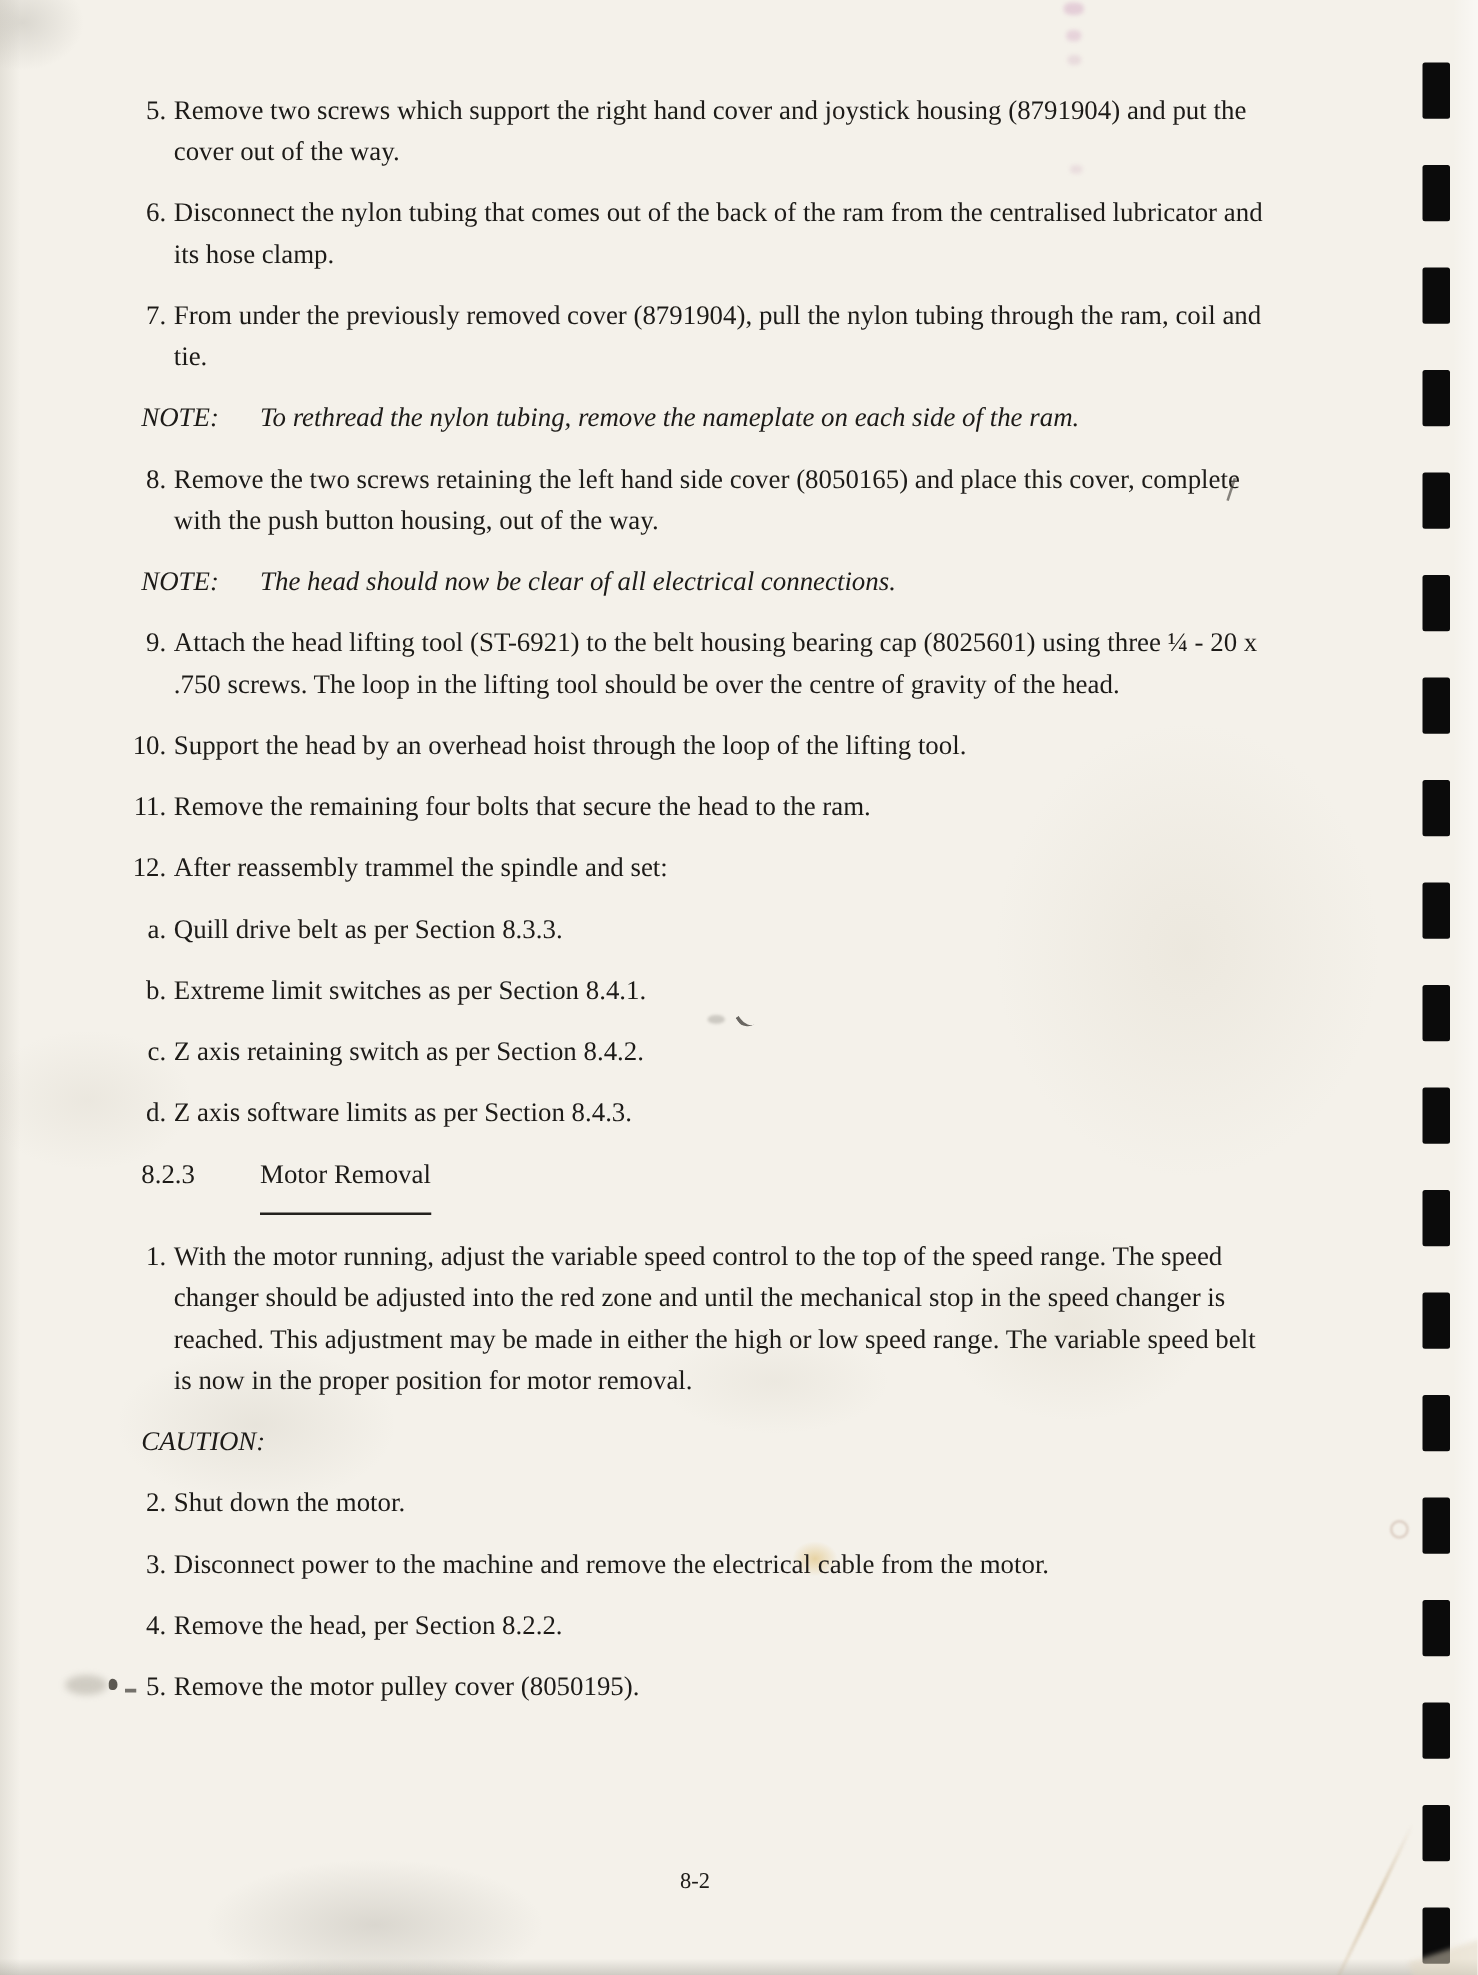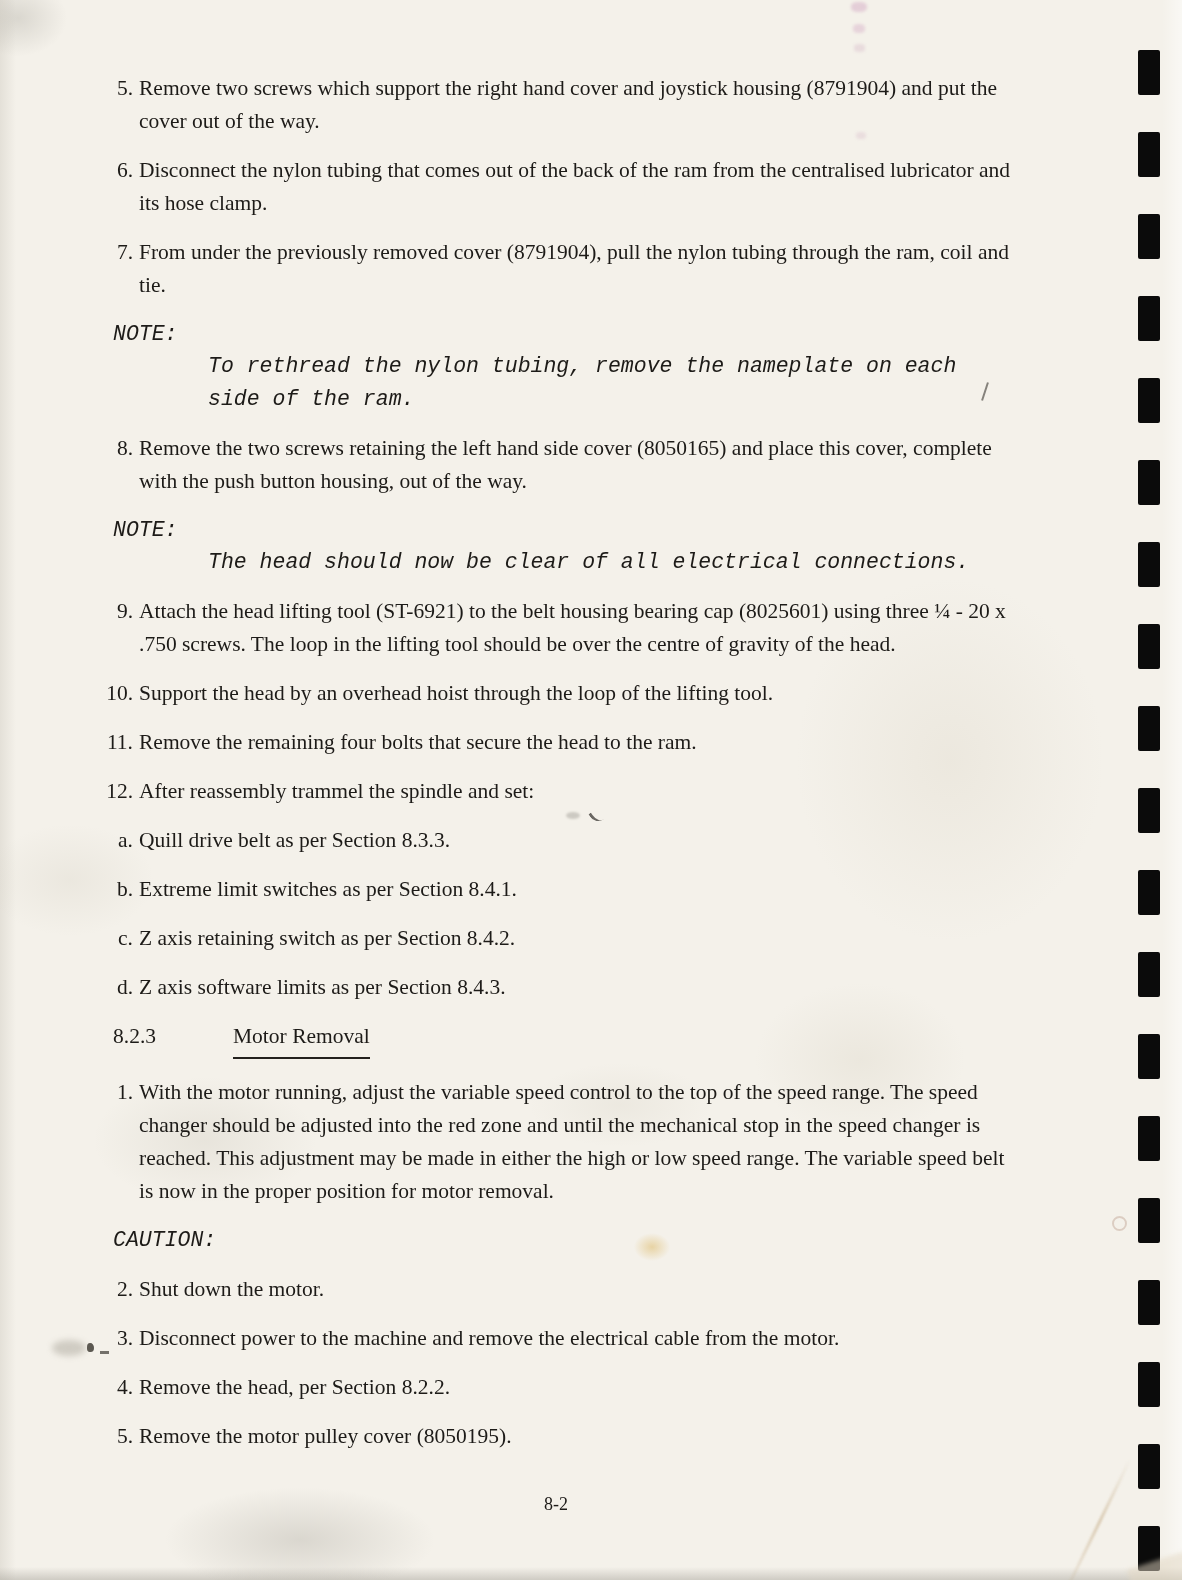--- a/index.html
+++ b/index.html
@@ -26,30 +26,29 @@
       linear-gradient(to left, rgba(255,255,255,0.5), rgba(255,255,255,0) 20px),
       #f4f1ea;
   }
   .content {
     position: absolute; left: 100px; top: 72px; width: 915px;
     font-size: 21.5px; line-height: 33px;
   }
   .block { display: flex; align-items: flex-start; margin-bottom: 16px; }
   .marker { flex: none; width: 33px; text-align: right; }
   .text { flex: 1; padding-left: 6px; }
-  .note, .caution { padding-left: 13px; font-style: italic; font-family: Liberation Mono, monospace; }
+  .note, .caution { padding-left: 13px; font-style: italic; }
   .note-label { flex: none; width: 95px; }
   .caution-label { flex: none; width: 107px; margin-right: 13px; }
-  .note-text, .caution-text { flex: 1; margin-top: 32px; }
+  .note-text, .caution-text { flex: 1; }
   .heading { padding-left: 13px; margin-bottom: 17px; }
   .heading-num { flex: none; width: 95px; }
   .heading-title {
     border-bottom: 2px solid #23211d;
-    padding-bottom: 4px;
-    margin-left: 25px;
+    padding-bottom: 14px;
   }
   .page-number {
     position: absolute; top: 1494px; left: 0; width: 1112px;
     text-align: center; font-size: 18px;
     color: #1d1b18;
   }
   .binding { position: absolute; top: 0; left: 0; width: 100%; height: 100%; }
   .binding-mark {
     position: absolute; left: 1138px; width: 22px; height: 45px;
     background: #0b0b0b; border-radius: 2px;

